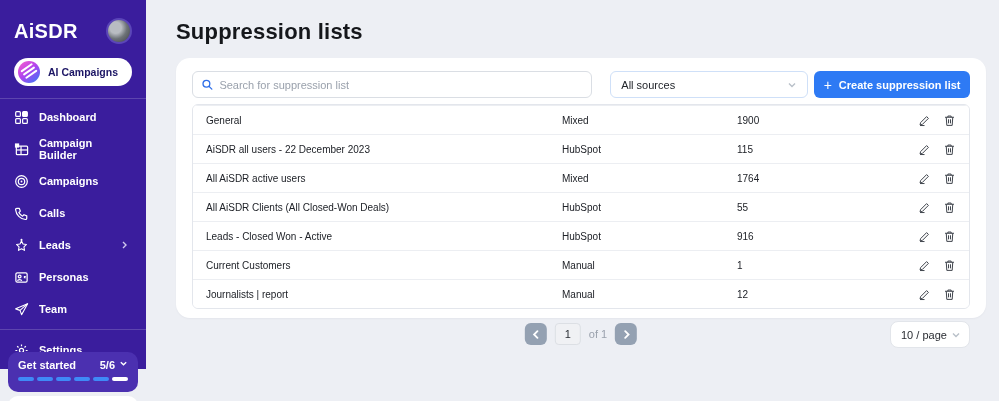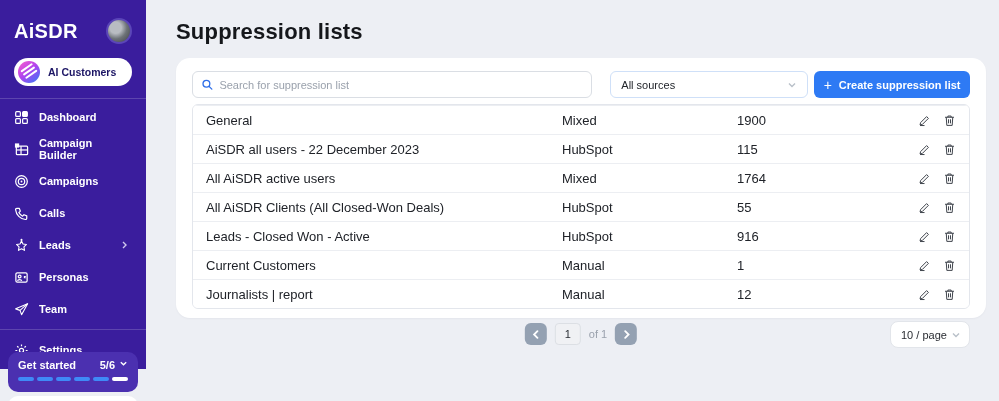--- a/index.html
+++ b/index.html
@@ -56,21 +56,21 @@
                 justify-content:center; gap:7px; cursor:pointer; font-family:"Liberation Sans", sans-serif; }
   .plus-glyph { font-size:14px; font-weight:400; line-height:1; }
 
   .table { margin-top:6px; border:1px solid #e3e6ec; border-radius:6px; overflow:hidden; width:778px; }
   .t-head, .t-row { display:grid; grid-template-columns:356px 175px 182px 1fr; align-items:center; }
   .t-head { height:30px; background:#eef1f7; }
   .t-head .th { font-size:9.5px; font-weight:700; color:#40454f; letter-spacing:.4px; padding-left:13px;
                 height:16px; line-height:16px; border-left:1px solid #d9dee8; }
   .t-head .th:first-child { border-left:none; }
   .t-row { height:29px; background:#fff; border-top:1px solid #eceef2; }
-  .t-row .td { font-size:13px; color:#202329; padding-left:13px; white-space:nowrap; overflow:hidden; }
+  .t-row .td { font-size:10px; color:#202329; padding-left:13px; white-space:nowrap; overflow:hidden; }
   .td-actions { display:flex; align-items:center; gap:12px; padding-left:12px; }
   .icon-btn { background:none; border:none; cursor:pointer; padding:0; display:flex; align-items:center; }
 
   .pager-row { position:relative; height:56px; }
   .pager { position:absolute; left:50%; top:14px; transform:translateX(-50%); display:flex; align-items:center; gap:8px; }
   .pg-btn { width:22px; height:22px; border:none; border-radius:6px; background:#94a1b2; display:flex;
             align-items:center; justify-content:center; cursor:pointer; }
   .pg-box { width:26px; height:22px; background:#f0f1f4; border:1px solid #dcdfe4; border-radius:4px;
             font-size:11px; color:#2a2d33; display:flex; align-items:center; justify-content:center; }
   .pg-of { font-size:11px; color:#9aa1ac; }
@@ -82,21 +82,21 @@
 <body>
 
 <aside class="sidebar">
   <div class="logo-row">
     <div class="logo">AiSDR</div>
     <div class="avatar"></div>
   </div>
 
   <button class="strategist">
     <span class="s-icon"></span>
-    <span class="strategist-label">AI Customers</span>
+    <span class="strategist-label">AI Campaigns</span>
   </button>
 
   <div class="sb-divider"></div>
 
   <nav class="nav">
     <div class="nav-item">
       <svg width="15" height="15" viewBox="0 0 16 16" fill="none" stroke="#fff" stroke-width="1.3">
         <rect x="1.8" y="1.8" width="5" height="5" rx="1"></rect>
           <rect x="9.2" y="1.8" width="5" height="5" rx="1" fill="#fff"></rect>
         <rect x="1.8" y="9.2" width="5" height="5" rx="1"></rect>

